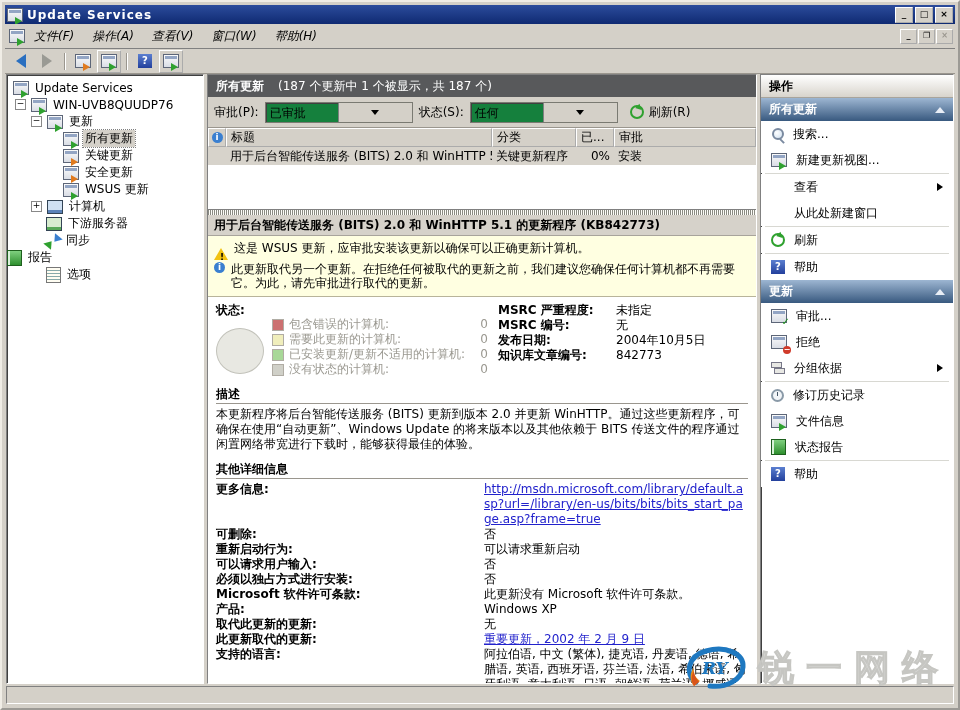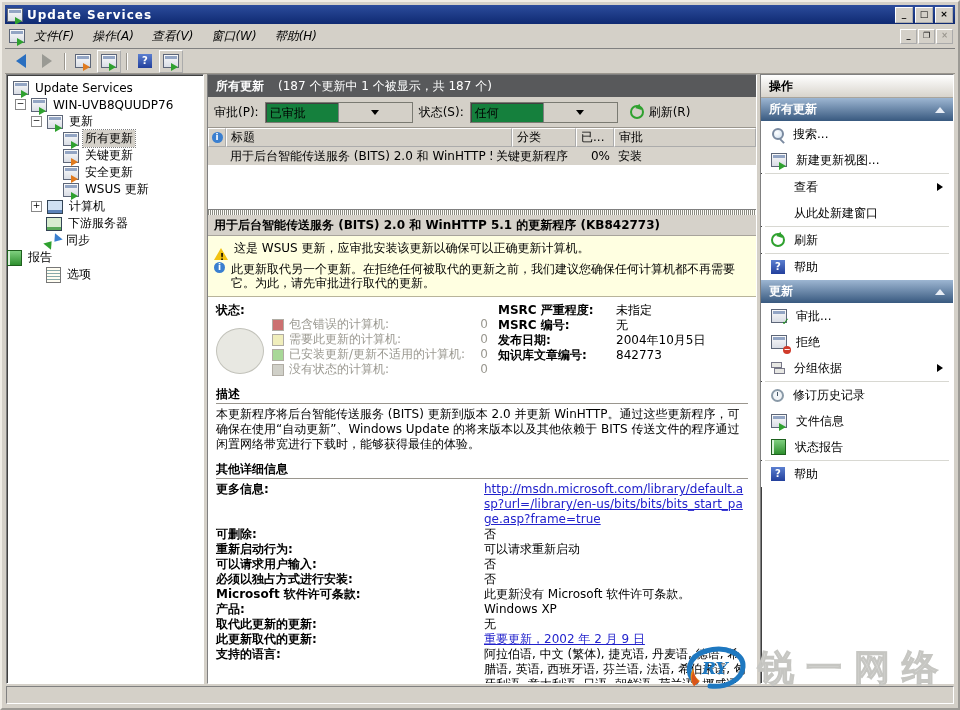--- a/index.html
+++ b/index.html
@@ -301,21 +301,21 @@
           <span class="refreshic"></span>
           <span>刷新(R)</span>
         </span>
       </div>
 
       <div class="thead">
         <span class="th" style="width:18px;justify-content:center">
             <span class="infoic">i</span>
           </span>
         <span class="th" style="flex:1">标题</span>
-        <span class="th" style="width:64px">分类</span>
+        <span class="th" style="width:84px">分类</span>
         <span class="th" style="width:38px">已...</span>
         <span class="th" style="width:142px">审批</span>
       </div>
 
       <div class="listarea">
         <div class="lrow">
           <span class="lc" style="width:18px"></span>
           <span class="lc" style="flex:1">用于后台智能传送服务 (BITS) 2.0 和 WinHTTP 5...</span>
           <span class="lc" style="width:84px">关键更新程序</span>
           <span class="lc" style="width:38px;text-align:right">0%</span>

